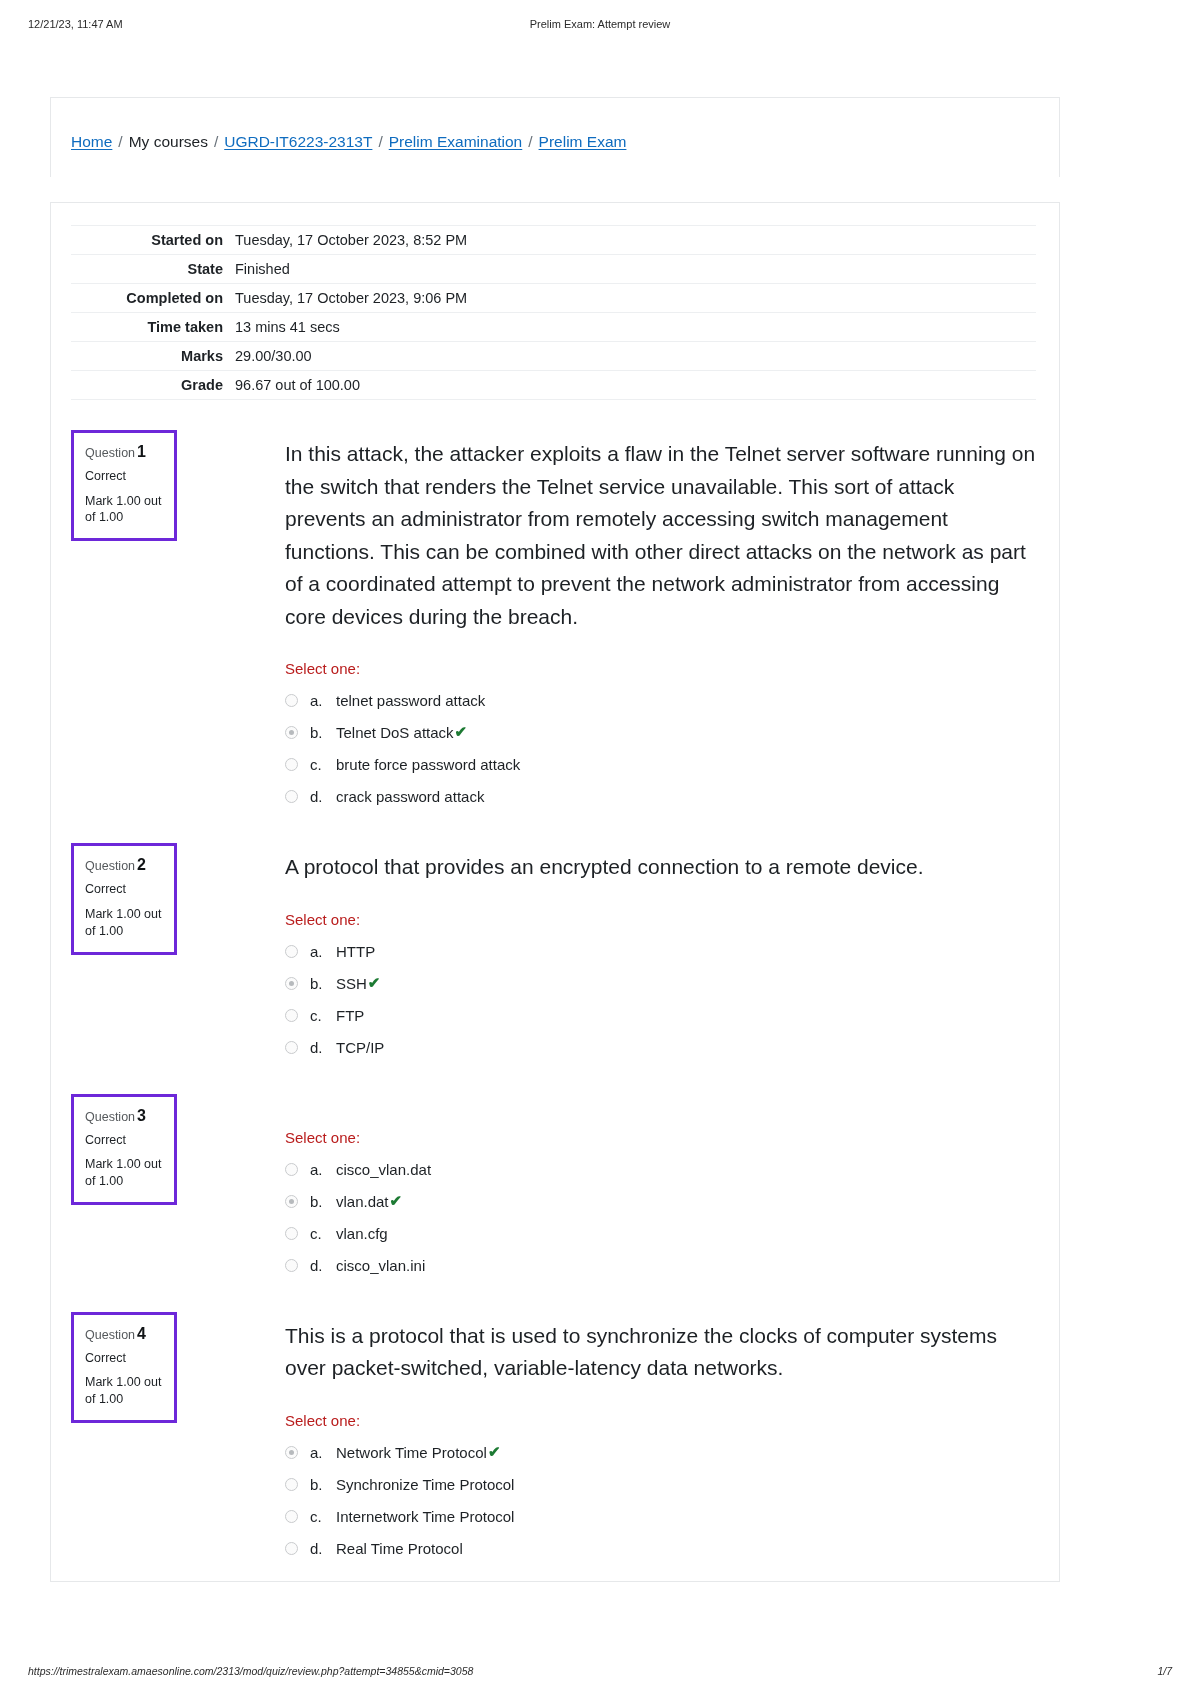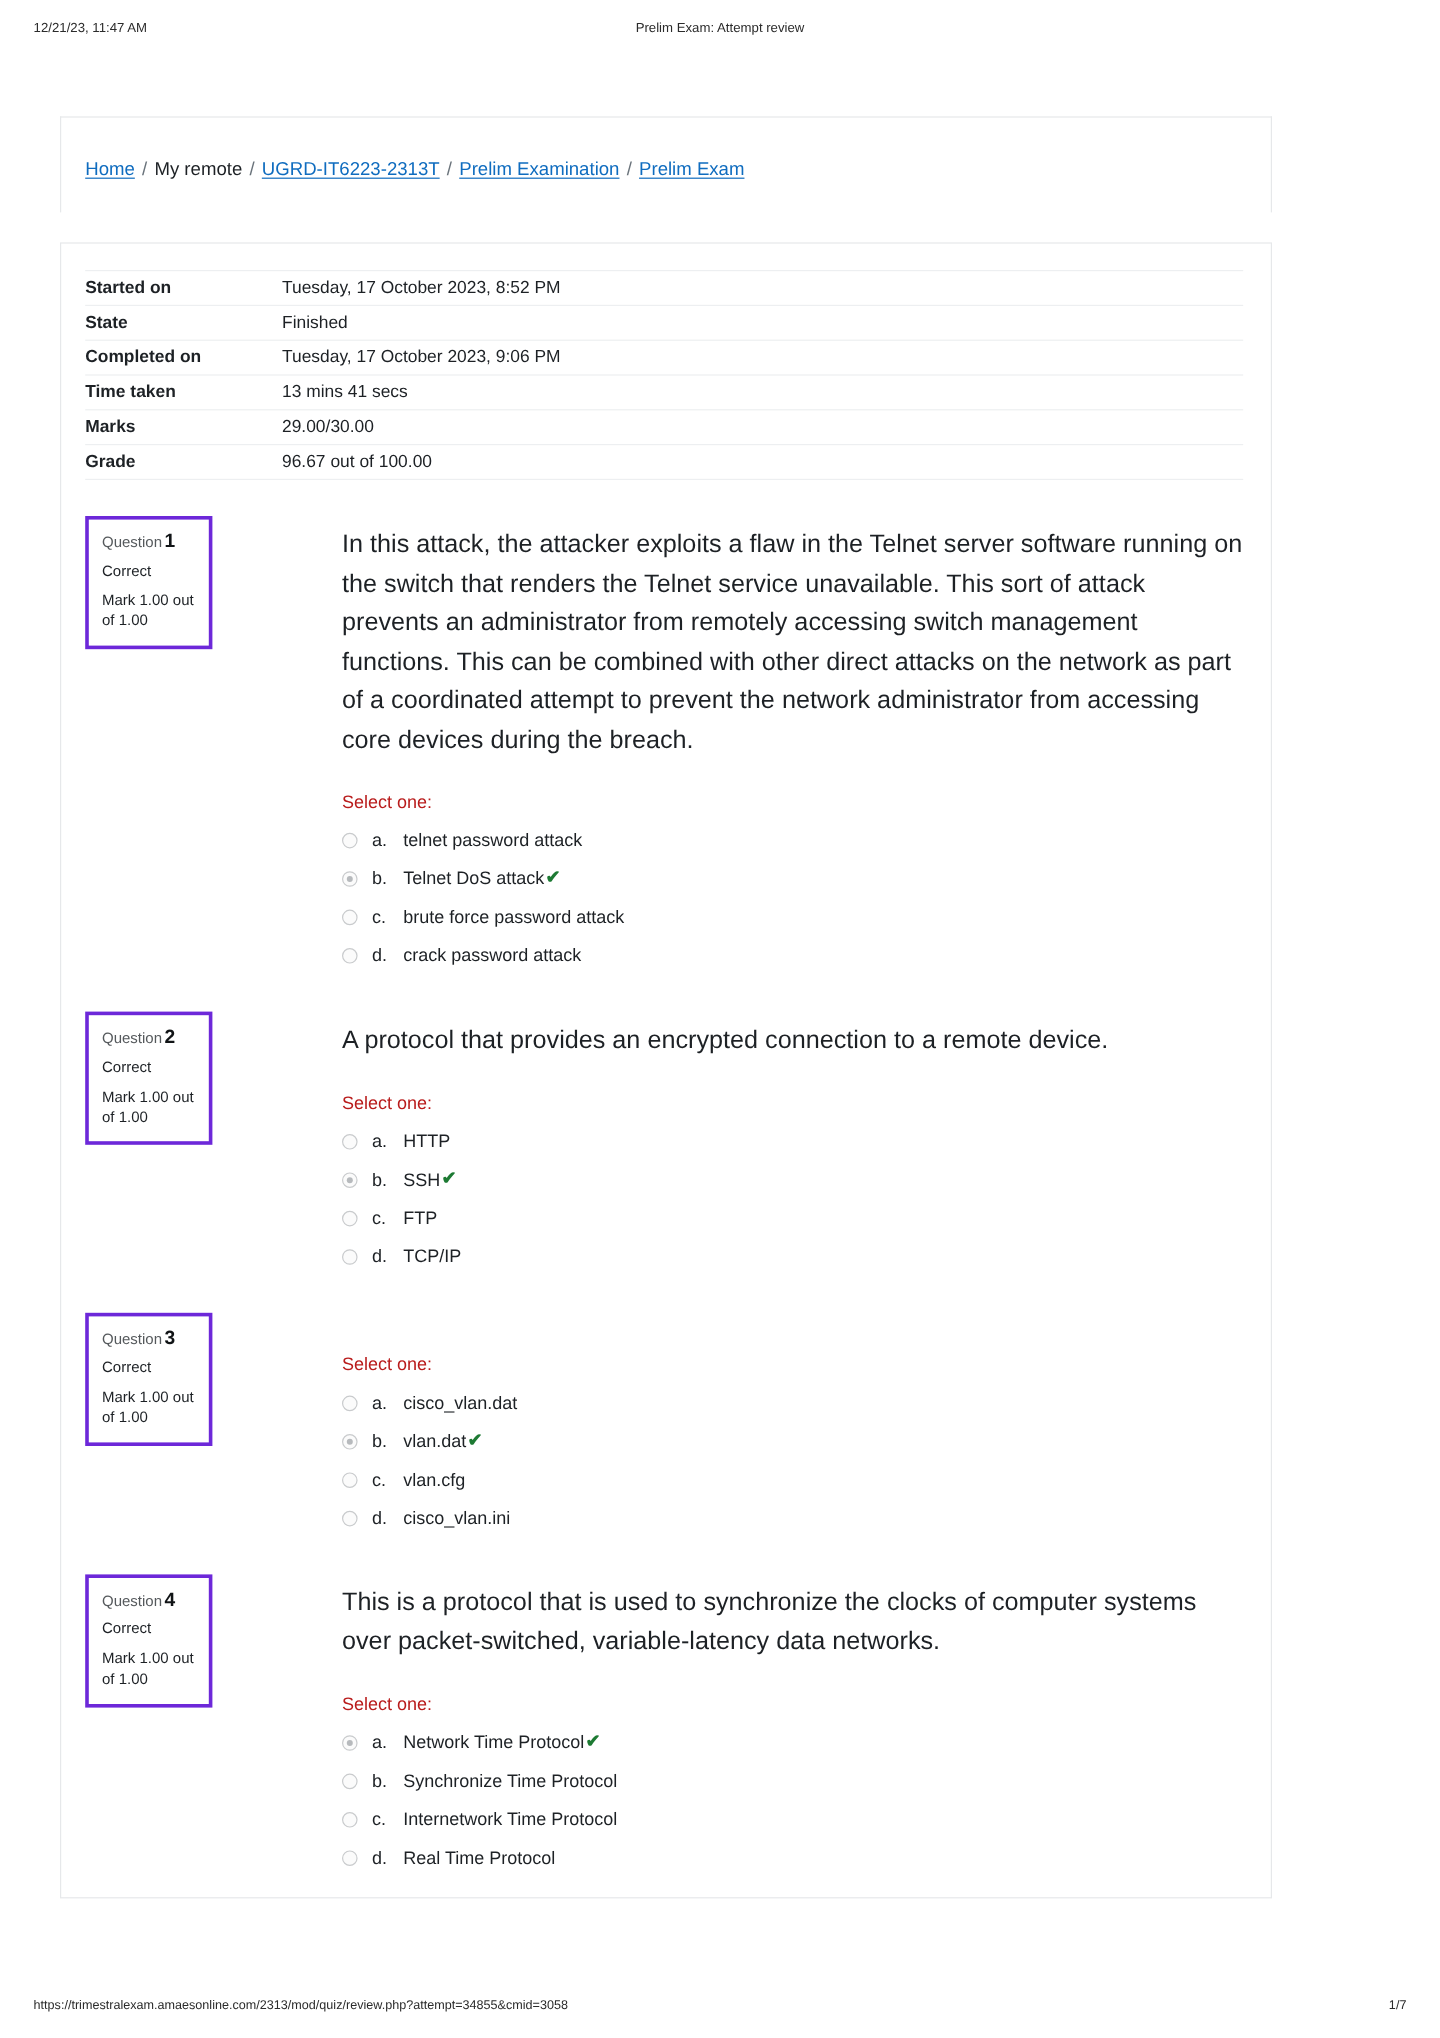--- a/index.html
+++ b/index.html
@@ -41,20 +41,21 @@
     white-space: nowrap;
   }
   .print-footer {
     position: absolute;
     bottom: 17px;
     left: 0;
     width: 1200px;
     height: 16px;
     font-size: 10.5px;
     color: #2b2b2b;
+    font-style: italic;
   }
   .print-footer .pf-left {
     position: absolute;
     left: 28px;
     top: 0;
     white-space: nowrap;
   }
   .print-footer .pf-right {
     position: absolute;
     right: 28px;
@@ -122,21 +123,21 @@
     border-collapse: collapse;
     font-size: 14.5px;
   }
   .summary tr {
     border-top: 1px solid #edeff1;
   }
   .summary tr:last-child {
     border-bottom: 1px solid #edeff1;
   }
   .summary th {
-    text-align: left;
+    text-align: right;
     font-weight: bold;
     padding: 6px 12px 6px 0;
     width: 152px;
     white-space: nowrap;
     color: #1d2125;
     font-size: 14.5px;
     margin-top: 15px;
   }
   .summary td {
     text-align: left;
@@ -257,21 +258,21 @@
 
 <div class="print-header">
   <span class="ph-left">12/21/23, 11:47 AM</span>
   <span class="ph-center">Prelim Exam: Attempt review</span>
 </div>
 
 <div class="page">
 
   <div class="breadcrumb-card">
     <div class="breadcrumb">
-      <a href="#">Home</a><span class="sep">/</span><span class="plain">My remote</span><span class="sep">/</span><a href="#">UGRD-IT6223-2313T</a><span class="sep">/</span><a href="#">Prelim Examination</a><span class="sep">/</span><a href="#">Prelim Exam</a>
+      <a href="#">Home</a><span class="sep">/</span><span class="plain">My courses</span><span class="sep">/</span><a href="#">UGRD-IT6223-2313T</a><span class="sep">/</span><a href="#">Prelim Examination</a><span class="sep">/</span><a href="#">Prelim Exam</a>
     </div>
   </div>
 
   <div class="main-card">
 
     <table class="summary">
       <tbody>
           <tr>
             <th>Started on</th>
             <td>Tuesday, 17 October 2023, 8:52 PM</td>

